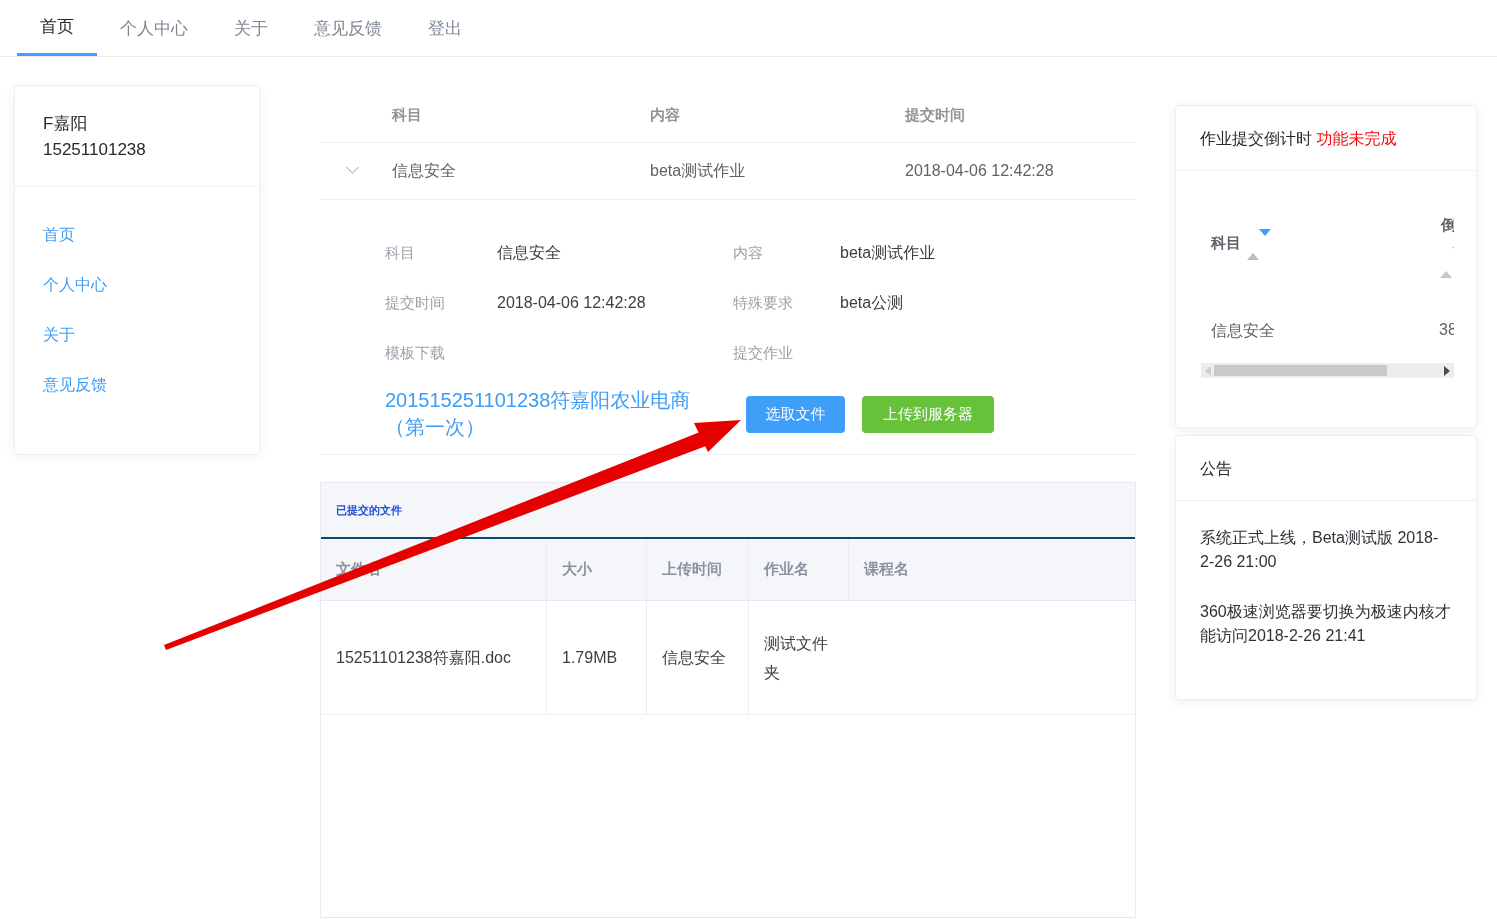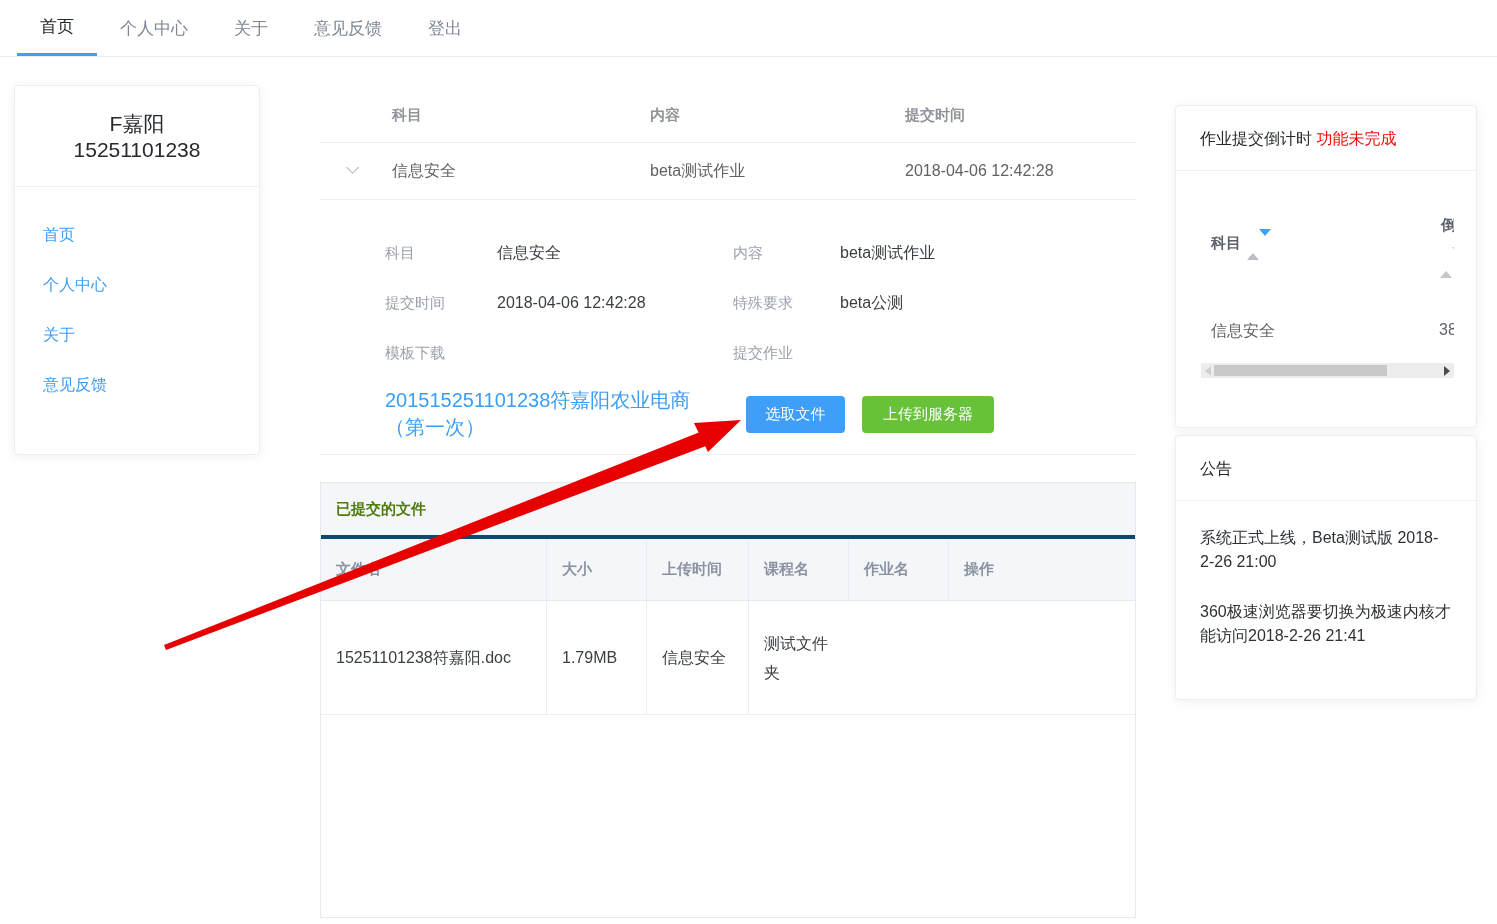--- a/index.html
+++ b/index.html
@@ -14,21 +14,21 @@
              color:#7d8694; text-decoration:none; cursor:pointer; }
   .topnav a.active{ color:#24292f; border-bottom:3px solid #409eff; }
 
   
   .card{ position:absolute; background:#fff; border:1px solid #ebeef5; border-radius:4px;
          box-shadow:0 2px 12px rgba(0,0,0,.06); }
 
   
   .sidebar{ left:14px; top:85px; width:246px; height:370px; }
   .sidebar .who{ padding:25px 28px 23px; border-bottom:1px solid #eef0f4;
-                 font-size:21px; color:#26292e; line-height:26px;text-align:center;}
+                 font-size:17px; color:#26292e; line-height:26px;}
   .sidebar ul{ list-style:none; padding-top:23px; }
   .sidebar li{ height:50px; display:flex; align-items:center; padding-left:28px; }
   .sidebar li a{ color:#3d9df5; font-size:16px; text-decoration:none; cursor:pointer;}
 
   
   .main{ position:absolute; left:320px; top:88px; width:816px; }
   .tbl-head, .tbl-row{ display:grid; grid-template-columns:72px 258px 255px 231px; align-items:center;}
   .tbl-head{ height:55px; border-bottom:1px solid #ebeef5; color:#909399; font-weight:bold; font-size:15px;}
   .tbl-row{ height:57px; border-bottom:1px solid #ebeef5; color:#606266; font-size:16px;}
   .chev{ width:12px; height:12px; margin-left:27px; position:relative; cursor:pointer;}
@@ -42,23 +42,23 @@
   .d-actions{ display:flex; align-items:center; margin-top:9px;}
   .file-link{ color:#3d9df5; font-size:20px; text-decoration:none; width:345px; cursor:pointer;}
   .btn{ border:none; border-radius:4px; color:#fff; font-size:15px; height:37px; cursor:pointer;
         font-family:"Liberation Sans",sans-serif;margin-left:16px;}
   .btn-blue{ width:99px; background:#3f9ef7;}
   .btn-green{ width:132px; background:#67c23a; margin-left:17px;}
 
   
   .files{ position:absolute; left:320px; top:482px; width:816px; height:436px;
           border:1px solid #e6eaf0; background:#fff;}
-  .files .title{ height:56px; background:#f4f6f9; border-bottom:4px solid #0c4a6e;
+  .files .title{ height:56px; background:#f4f6f9; border-bottom:2px solid #0c4a6e;
                  display:flex; align-items:center; padding-left:15px;
-                 font-size:15px; font-weight:bold; color:#4d7c0f;}
+                 font-size:11px; font-weight:bold; color:#1d4ed8;}
   .fgrid{ display:grid; grid-template-columns:226px 100px 102px 100px 100px 1fr;}
   .fhead{ background:#f4f6f9; border-bottom:1px solid #e6eaf0;}
   .fhead .cell{ height:61px; display:flex; align-items:center; font-size:15px; font-weight:bold;
                 color:#8a92a0;}
   .cell{ padding:0 12px 0 15px; border-right:1px solid #e9edf3;}
   .cell:last-child{ border-right:none;}
   .frow{ border-bottom:1px solid #ebeef5;}
   .frow .cell{ min-height:113px; display:flex; align-items:center; font-size:16px; color:#3a3f46;
                word-break:break-all; line-height:29px;}
   .btn-mini{ font-size:15px; border-radius:4px; padding:9px 20px; cursor:pointer;
@@ -171,23 +171,22 @@
       </div>
     </div>
   </div>
 
   <div class="files">
     <div class="title">已提交的文件</div>
     <div class="fgrid fhead">
       <div class="cell">文件名</div>
       <div class="cell">大小</div>
       <div class="cell">上传时间</div>
+      <div class="cell">作业名</div>
       <div class="cell">课程名</div>
-      <div class="cell">作业名</div>
-      <div class="cell">操作</div>
     </div>
     <div class="fgrid frow">
       <div class="cell">15251101238符嘉阳.doc</div>
       <div class="cell">1.79MB</div>
       <div class="cell">信息安全</div>
       <div class="cell">测试文件夹</div>
     </div>
   </div>
 
   <div class="card countdown">

